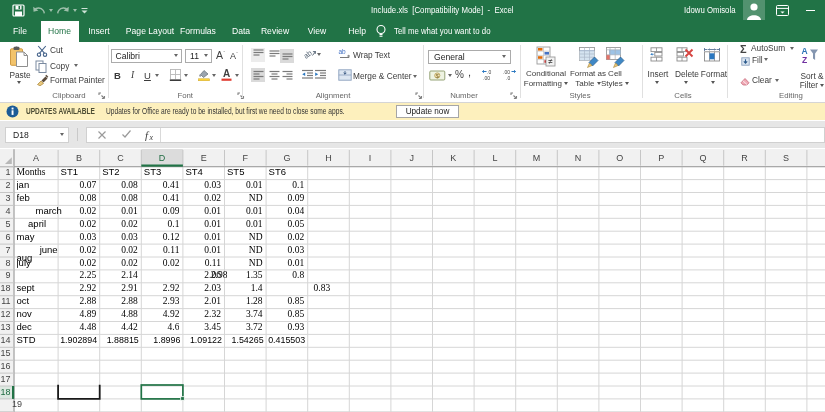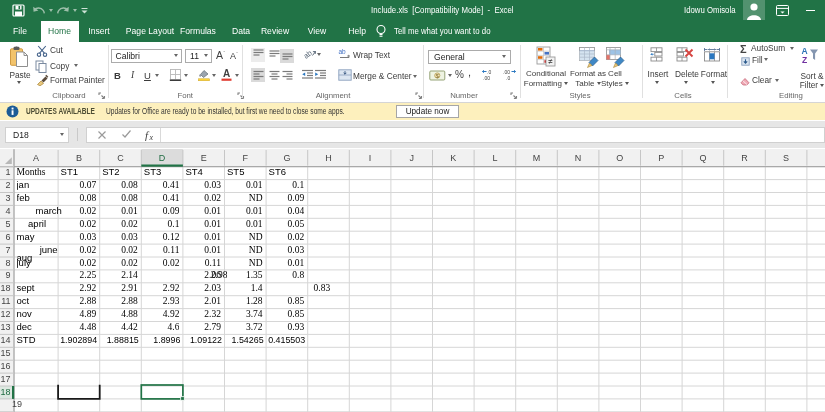--- a/index.html
+++ b/index.html
@@ -719,21 +719,21 @@
     <div class="ct" style="left:58.1px;top:308.1px;width:38.1px;height:12.9px;text-align:right;font-family:'Liberation Serif', serif;">4.89</div>
     <div class="ct" style="left:99.7px;top:308.1px;width:38.1px;height:12.9px;text-align:right;font-family:'Liberation Serif', serif;">4.88</div>
     <div class="ct" style="left:141.3px;top:308.1px;width:38.1px;height:12.9px;text-align:right;font-family:'Liberation Serif', serif;">4.92</div>
     <div class="ct" style="left:182.9px;top:308.1px;width:38.1px;height:12.9px;text-align:right;font-family:'Liberation Serif', serif;">2.32</div>
     <div class="ct" style="left:224.5px;top:308.1px;width:38.1px;height:12.9px;text-align:right;font-family:'Liberation Serif', serif;">3.74</div>
     <div class="ct" style="left:266.1px;top:308.1px;width:38.1px;height:12.9px;text-align:right;font-family:'Liberation Serif', serif;">0.85</div>
     <div class="ct" style="left:16.5px;top:321.0px;width:41.1px;height:12.9px;text-align:left;font-family:'Liberation Sans', sans-serif;">dec</div>
     <div class="ct" style="left:58.1px;top:321.0px;width:38.1px;height:12.9px;text-align:right;font-family:'Liberation Serif', serif;">4.48</div>
     <div class="ct" style="left:99.7px;top:321.0px;width:38.1px;height:12.9px;text-align:right;font-family:'Liberation Serif', serif;">4.42</div>
     <div class="ct" style="left:141.3px;top:321.0px;width:38.1px;height:12.9px;text-align:right;font-family:'Liberation Serif', serif;">4.6</div>
-    <div class="ct" style="left:182.9px;top:321.0px;width:38.1px;height:12.9px;text-align:right;font-family:'Liberation Serif', serif;">2.79</div>
+    <div class="ct" style="left:182.9px;top:321.0px;width:38.1px;height:12.9px;text-align:right;font-family:'Liberation Serif', serif;">3.45</div>
     <div class="ct" style="left:224.5px;top:321.0px;width:38.1px;height:12.9px;text-align:right;font-family:'Liberation Serif', serif;">3.72</div>
     <div class="ct" style="left:266.1px;top:321.0px;width:38.1px;height:12.9px;text-align:right;font-family:'Liberation Serif', serif;">0.93</div>
     <div class="ct" style="left:16.5px;top:333.9px;width:41.1px;height:12.9px;text-align:left;font-family:'Liberation Sans', sans-serif;">STD</div>
     <div class="ct" style="left:58.1px;top:333.9px;width:39.1px;height:12.9px;text-align:right;font-family:'Liberation Sans', sans-serif;font-size:8.9px;">1.902894</div>
     <div class="ct" style="left:99.7px;top:333.9px;width:39.1px;height:12.9px;text-align:right;font-family:'Liberation Sans', sans-serif;font-size:8.9px;">1.88815</div>
     <div class="ct" style="left:141.3px;top:333.9px;width:39.1px;height:12.9px;text-align:right;font-family:'Liberation Sans', sans-serif;font-size:8.9px;">1.8996</div>
     <div class="ct" style="left:182.9px;top:333.9px;width:39.1px;height:12.9px;text-align:right;font-family:'Liberation Sans', sans-serif;font-size:8.9px;">1.09122</div>
     <div class="ct" style="left:224.5px;top:333.9px;width:39.1px;height:12.9px;text-align:right;font-family:'Liberation Sans', sans-serif;font-size:8.9px;">1.54265</div>
     <div class="ct" style="left:266.1px;top:333.9px;width:39.1px;height:12.9px;text-align:right;font-family:'Liberation Sans', sans-serif;font-size:8.9px;">0.415503</div>
 

